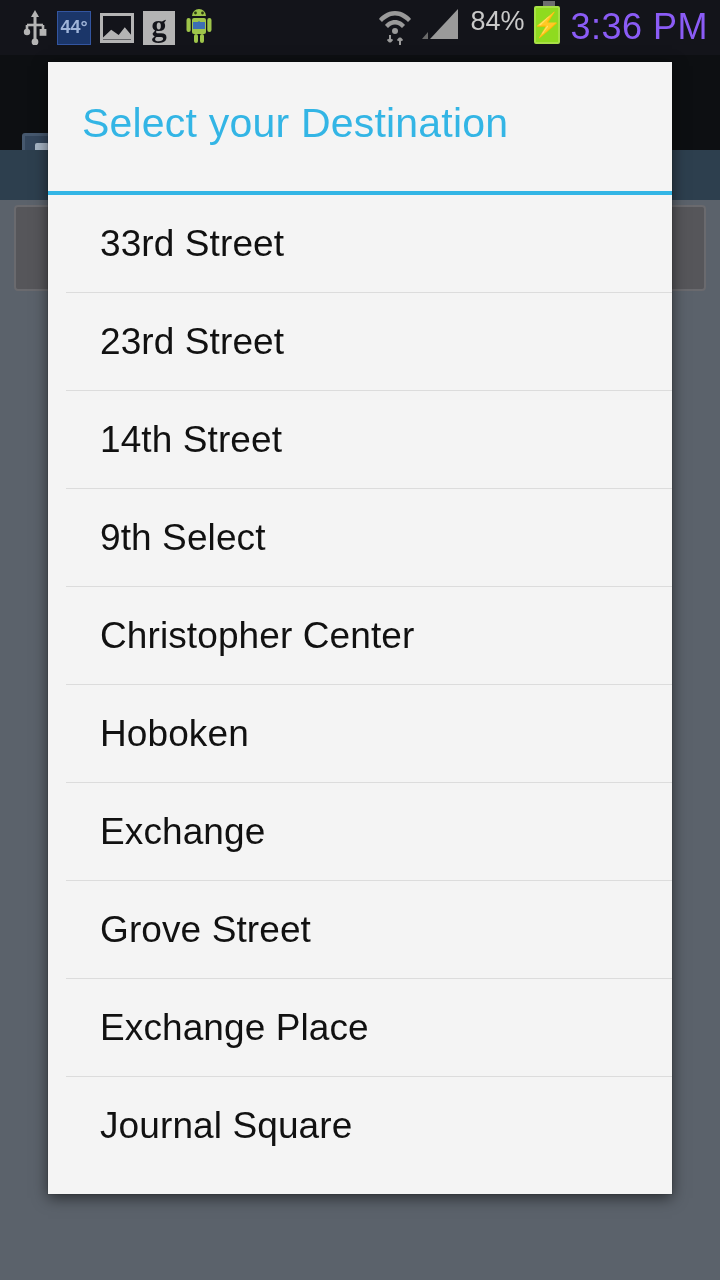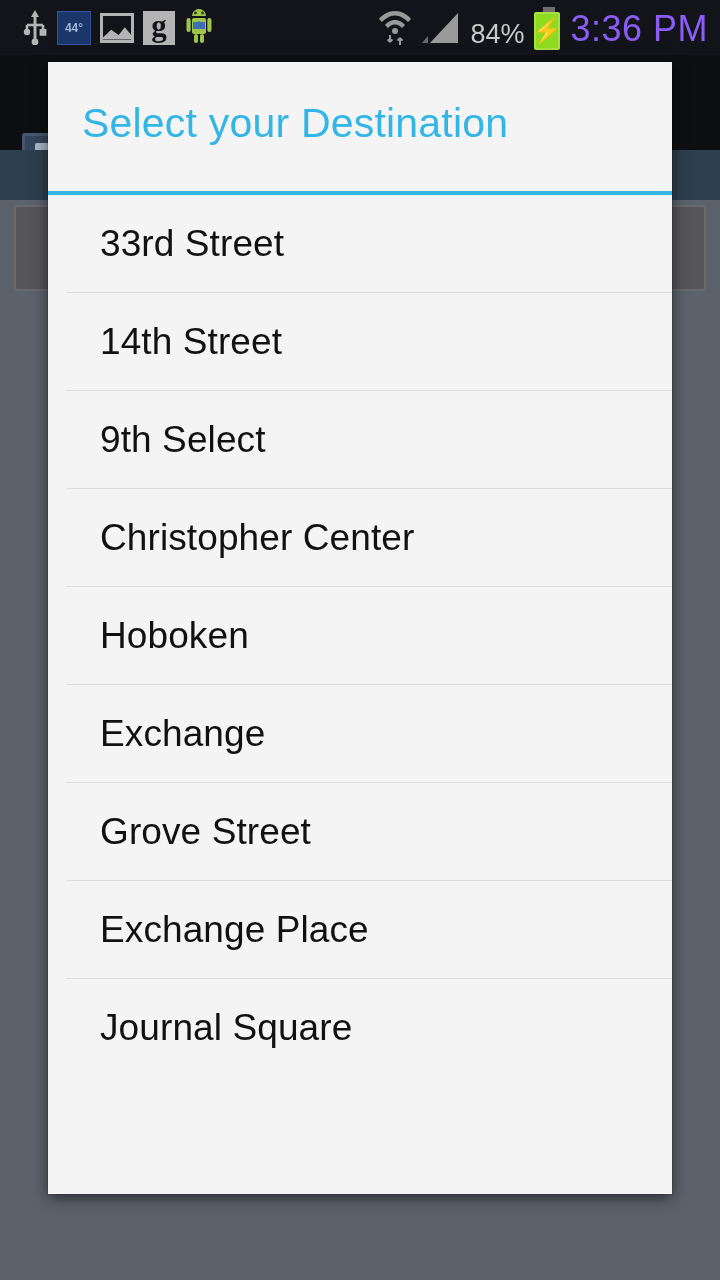--- a/index.html
+++ b/index.html
@@ -57,30 +57,30 @@
 
   
   #statusbar {
     position:absolute; top:0; left:0; right:0; height:55px;
     background:#13141a;
     display:flex; align-items:center;
     padding:0 12px 0 22px;
     z-index:50;
   }
   .sb-left { display:flex; align-items:center; gap:9px; }
-  .sb-right { display:flex; align-items:flex-end; gap:10px; margin-left:auto; }
+  .sb-right { display:flex; align-items:flex-start; gap:10px; margin-left:auto; }
 
   .ic { display:block; }
 
   .ic-weather {
     width:34px; height:34px;
     background:#1b3669;
     border:1px solid #3355a0;
     display:flex; align-items:center; justify-content:center;
-    color:#9fb4d8; font-size:12px; font-weight:bold;
+    color:#9fb4d8; font-size:18px; font-weight:bold;
   }
   .ic-photo {
     width:34px; height:30px;
     border:3px solid #b4b4b4;
     position:relative; overflow:hidden;
   }
   .ic-photo::after {
     content:""; position:absolute; bottom:0; left:-2px;
     width:34px; height:14px; background:#b4b4b4;
     clip-path:polygon(0 100%,30% 30%,52% 68%,70% 12%,100% 100%);
@@ -228,20 +228,21 @@
 
       <span class="sb-time">3:36 PM</span>
     </div>
   </div>
 
   <div id="dialog">
     <div id="dialog-title">Select your Destination</div>
 
     <div id="dialog-list">
       <div class="list-item">33rd Street</div>
+      <div class="list-item">23rd Street</div>
       <div class="list-item">14th Street</div>
       <div class="list-item">9th Select</div>
       <div class="list-item">Christopher Center</div>
       <div class="list-item">Hoboken</div>
       <div class="list-item">Exchange</div>
       <div class="list-item">Grove Street</div>
       <div class="list-item">Exchange Place</div>
       <div class="list-item">Journal Square</div>
     </div>
   </div>

